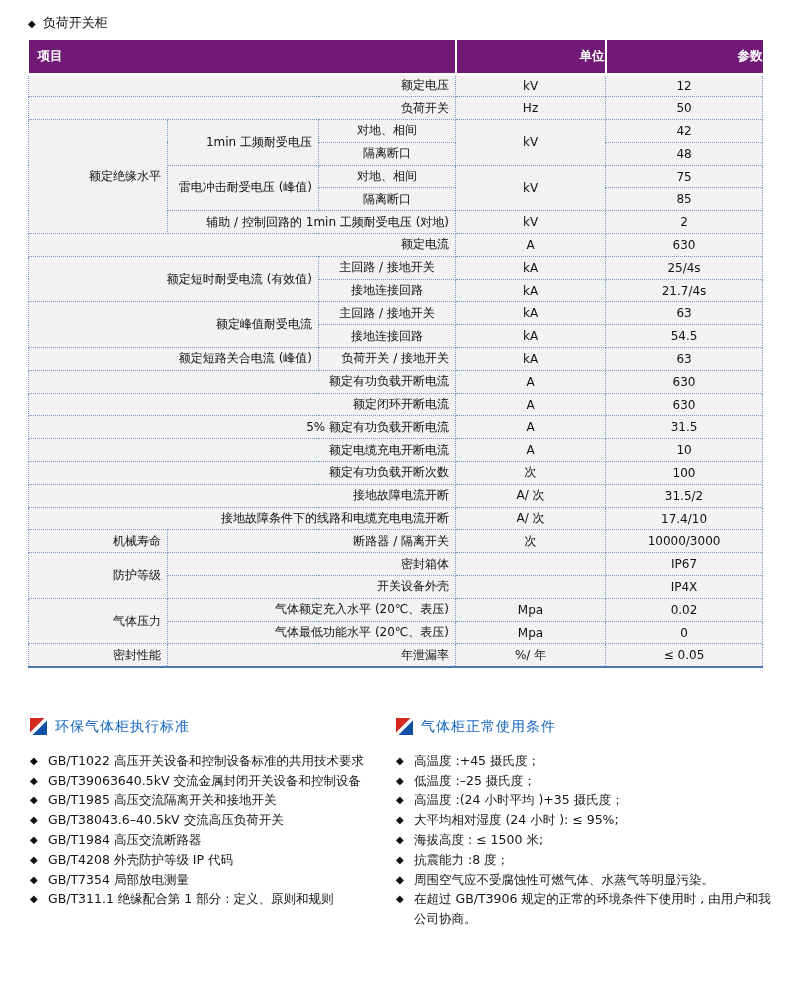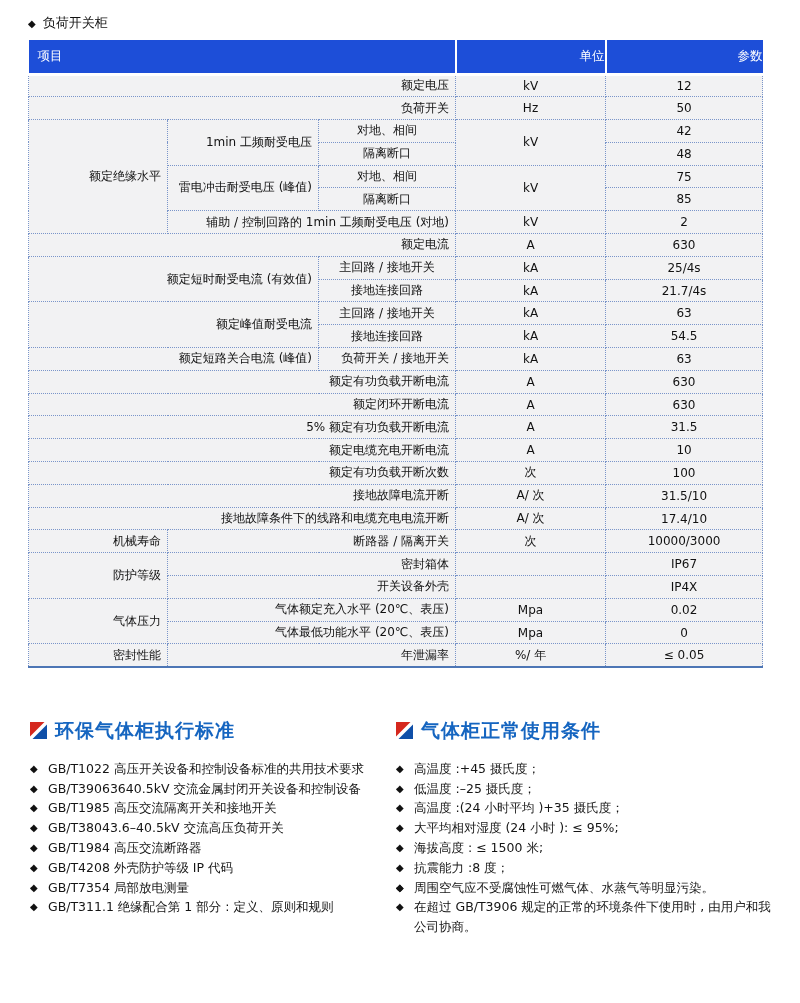--- a/index.html
+++ b/index.html
@@ -13,40 +13,40 @@
 
   
   .doc-title { margin:14px 0 8px 28px; font-size:13px; color:#111; display:flex; align-items:center; }
   .doc-title .tbullet { font-size:10px; margin-right:7px; }
 
   
   table.spec { border-collapse:collapse; table-layout:fixed; width:734px; margin-left:28px; font-size:12px; }
   table.spec col.c1{width:139px} table.spec col.c2{width:151px} table.spec col.c3{width:137px}
   table.spec col.c4{width:150px} table.spec col.c5{width:157px}
   table.spec thead th {
-    background:#1d4ed8; color:#fff; height:34px; font-weight:normal; font-size:12.5px;
+    background:#701a75; color:#fff; height:34px; font-weight:bold; font-size:12.5px;
     border-bottom:3px solid #fff;
   }
   table.spec thead th.h-item { text-align:left; padding-left:9px; }
   table.spec thead th.h-mid, table.spec thead th.h-right { text-align:right; border-left:2px solid #fff; }
   table.spec tbody td {
     background:#f2f2f3; border:1px dotted #7a95c9; height:22.8px;
     padding:1px 6px; color:#111; font-size:12px;
   }
   table.spec tbody td.al { text-align:right; padding-left:9px; }
   table.spec tbody td.ac { text-align:center; }
   table.spec tbody tr:last-child td { border-bottom:2px solid #4d76b5; }
 
   
   .sections { display:flex; margin:50px 0 0 30px; }
   .section { width:352px; }
   .section + .section { width:382px; margin-left:14px; }
   .sec-head { display:flex; align-items:center; }
   .sec-icon { width:17px; height:17px; margin-right:8px; flex:0 0 auto; }
-  .sec-title { font-size:19px; font-weight:bold; color:#1565c0; letter-spacing:1px; }
+  .sec-title { font-size:14px; font-weight:normal; color:#1565c0; letter-spacing:1px; }
   ul.sec-list { list-style:none; margin-top:15px; }
   ul.sec-list li { position:relative; padding-left:18px; font-size:12.5px; line-height:19.8px; color:#151515; }
   ul.sec-list li .diamond { position:absolute; left:0; top:0; font-size:10px; color:#111; }
 </style>
 </head>
 <body>
 
 <div class="page">
 
   <div class="doc-title">
@@ -160,21 +160,21 @@
           <td class="ac">10</td>
         </tr>
         <tr>
           <td colspan="3" class="al">额定有功负载开断次数</td>
           <td class="ac">次</td>
           <td class="ac">100</td>
         </tr>
         <tr>
           <td colspan="3" class="al">接地故障电流开断</td>
           <td class="ac">A/ 次</td>
-          <td class="ac">31.5/10</td>
+          <td class="ac">31.5/2</td>
         </tr>
         <tr>
           <td colspan="3" class="al">接地故障条件下的线路和电缆充电电流开断</td>
           <td class="ac">A/ 次</td>
           <td class="ac">17.4/10</td>
         </tr>
         <tr>
           <td class="al">机械寿命</td>
           <td colspan="2" class="al">断路器 / 隔离开关</td>
           <td class="ac">次</td>

